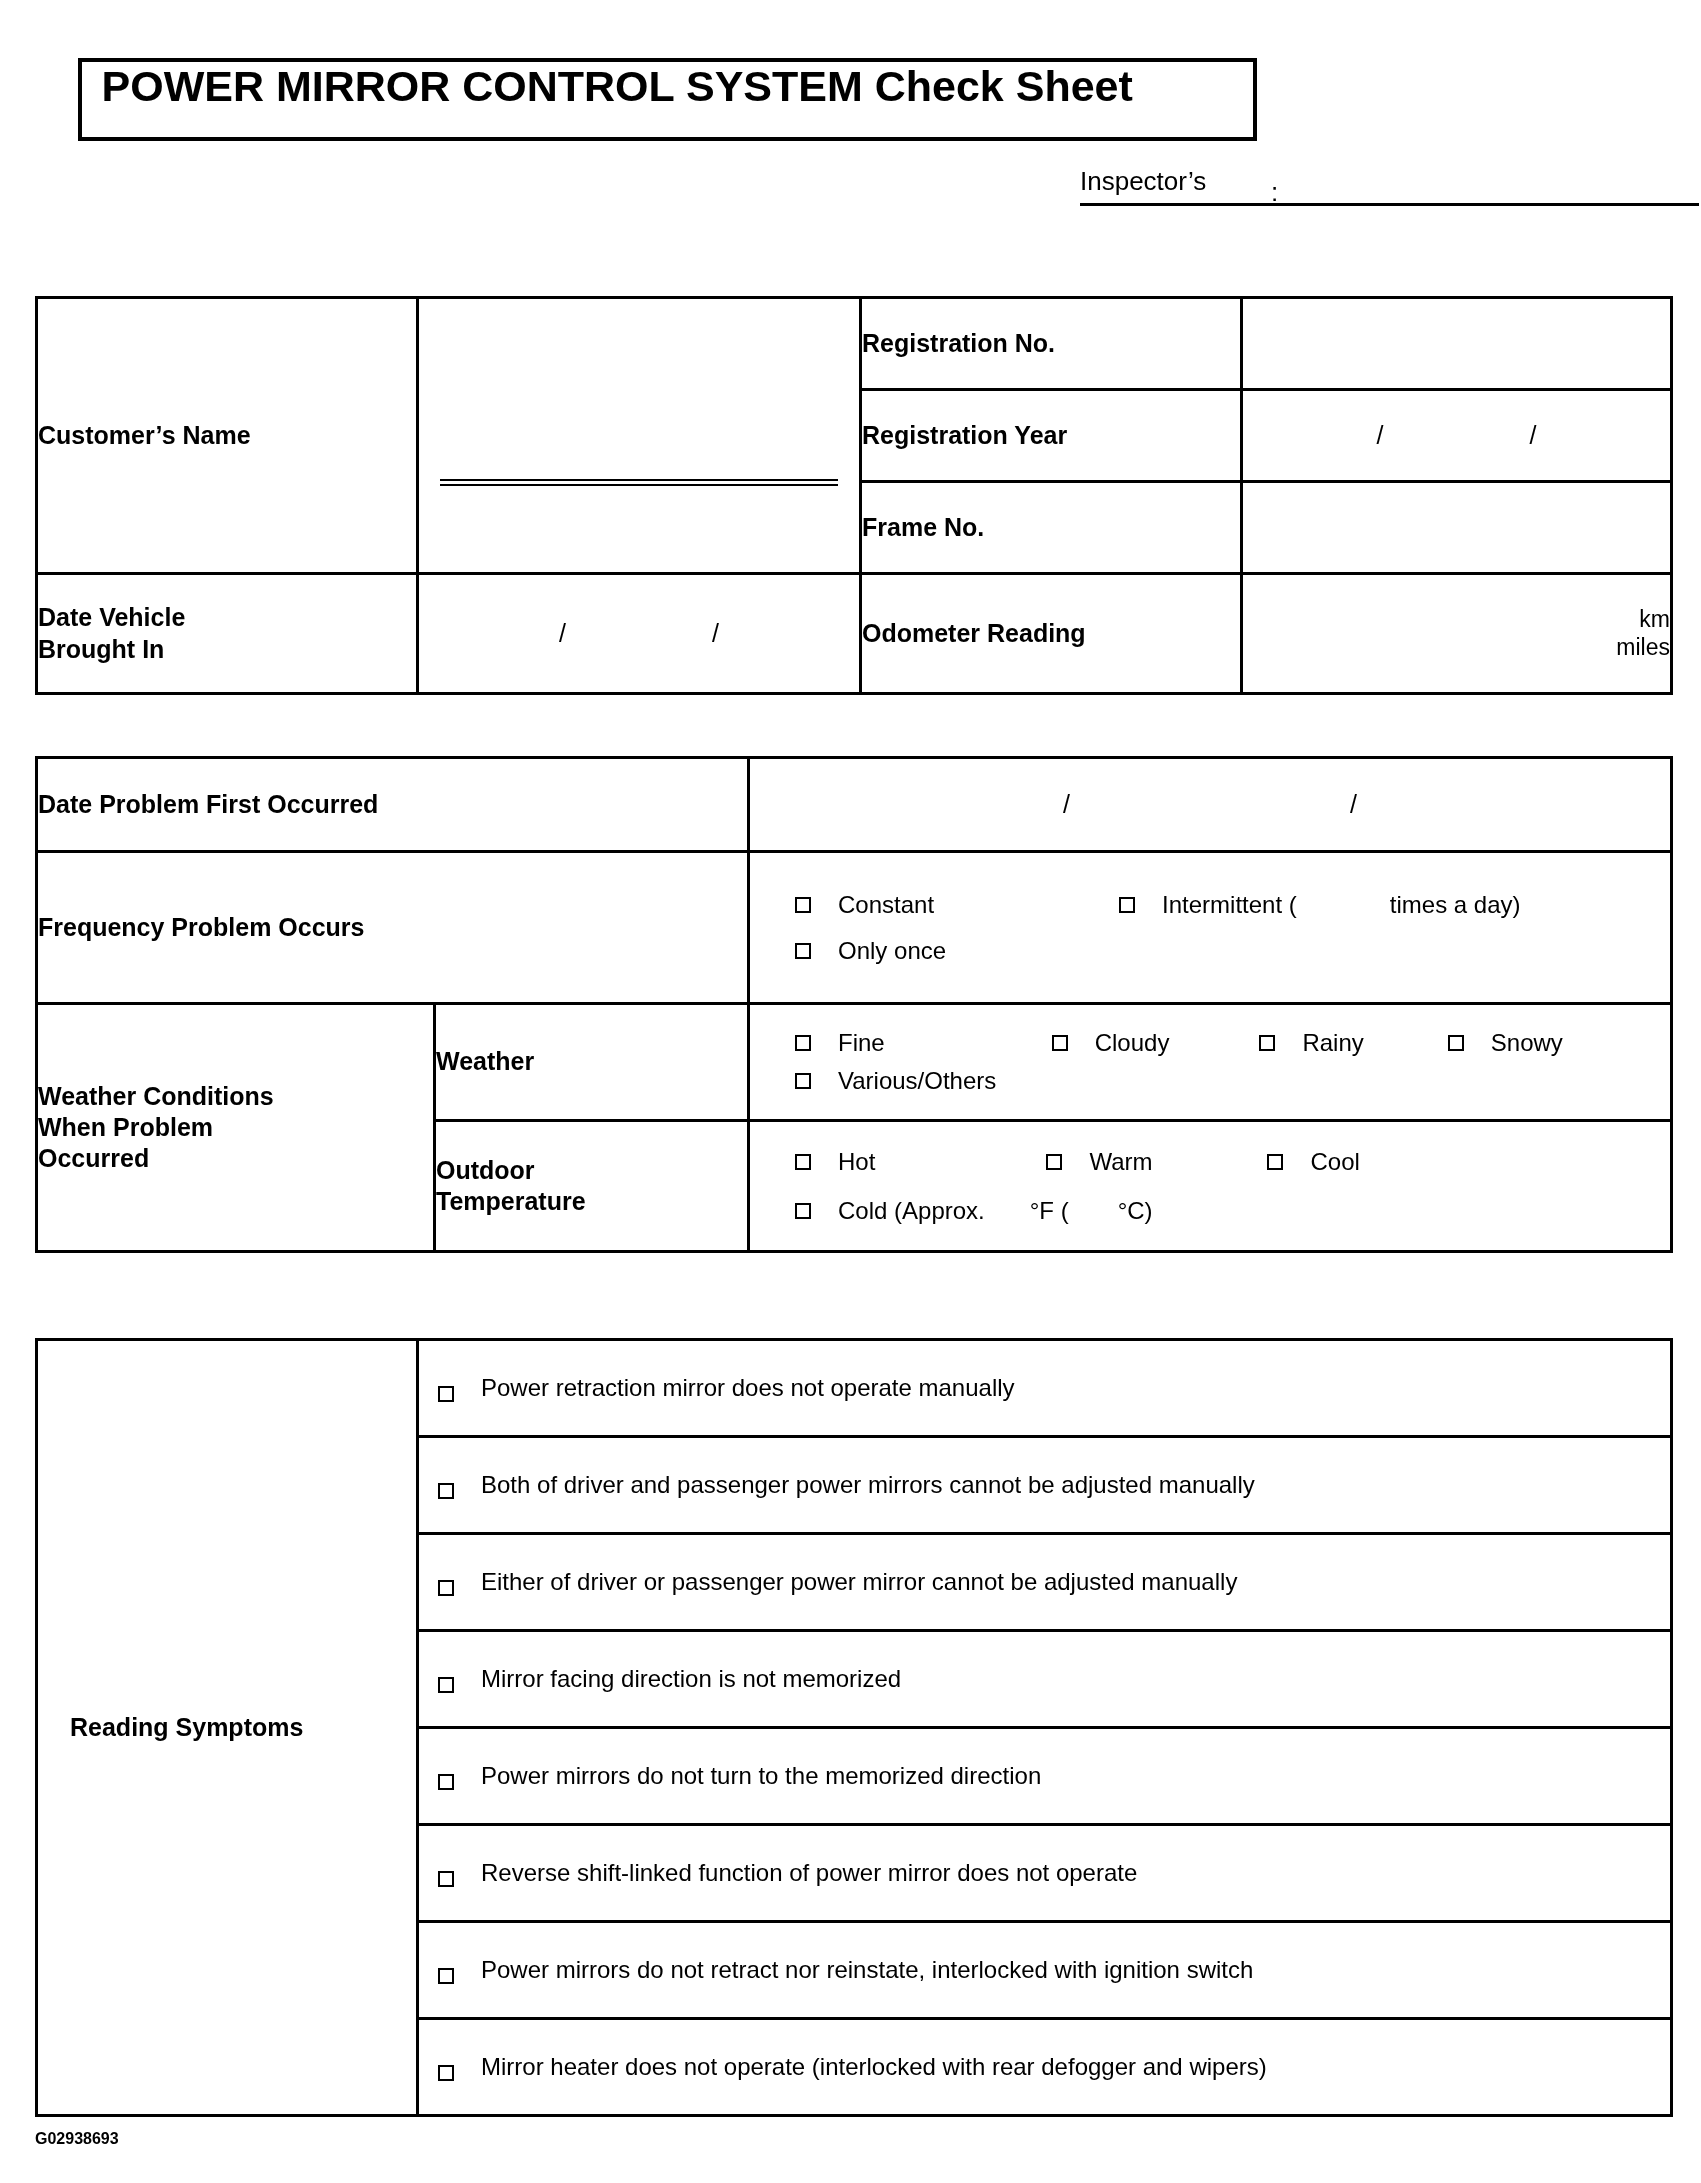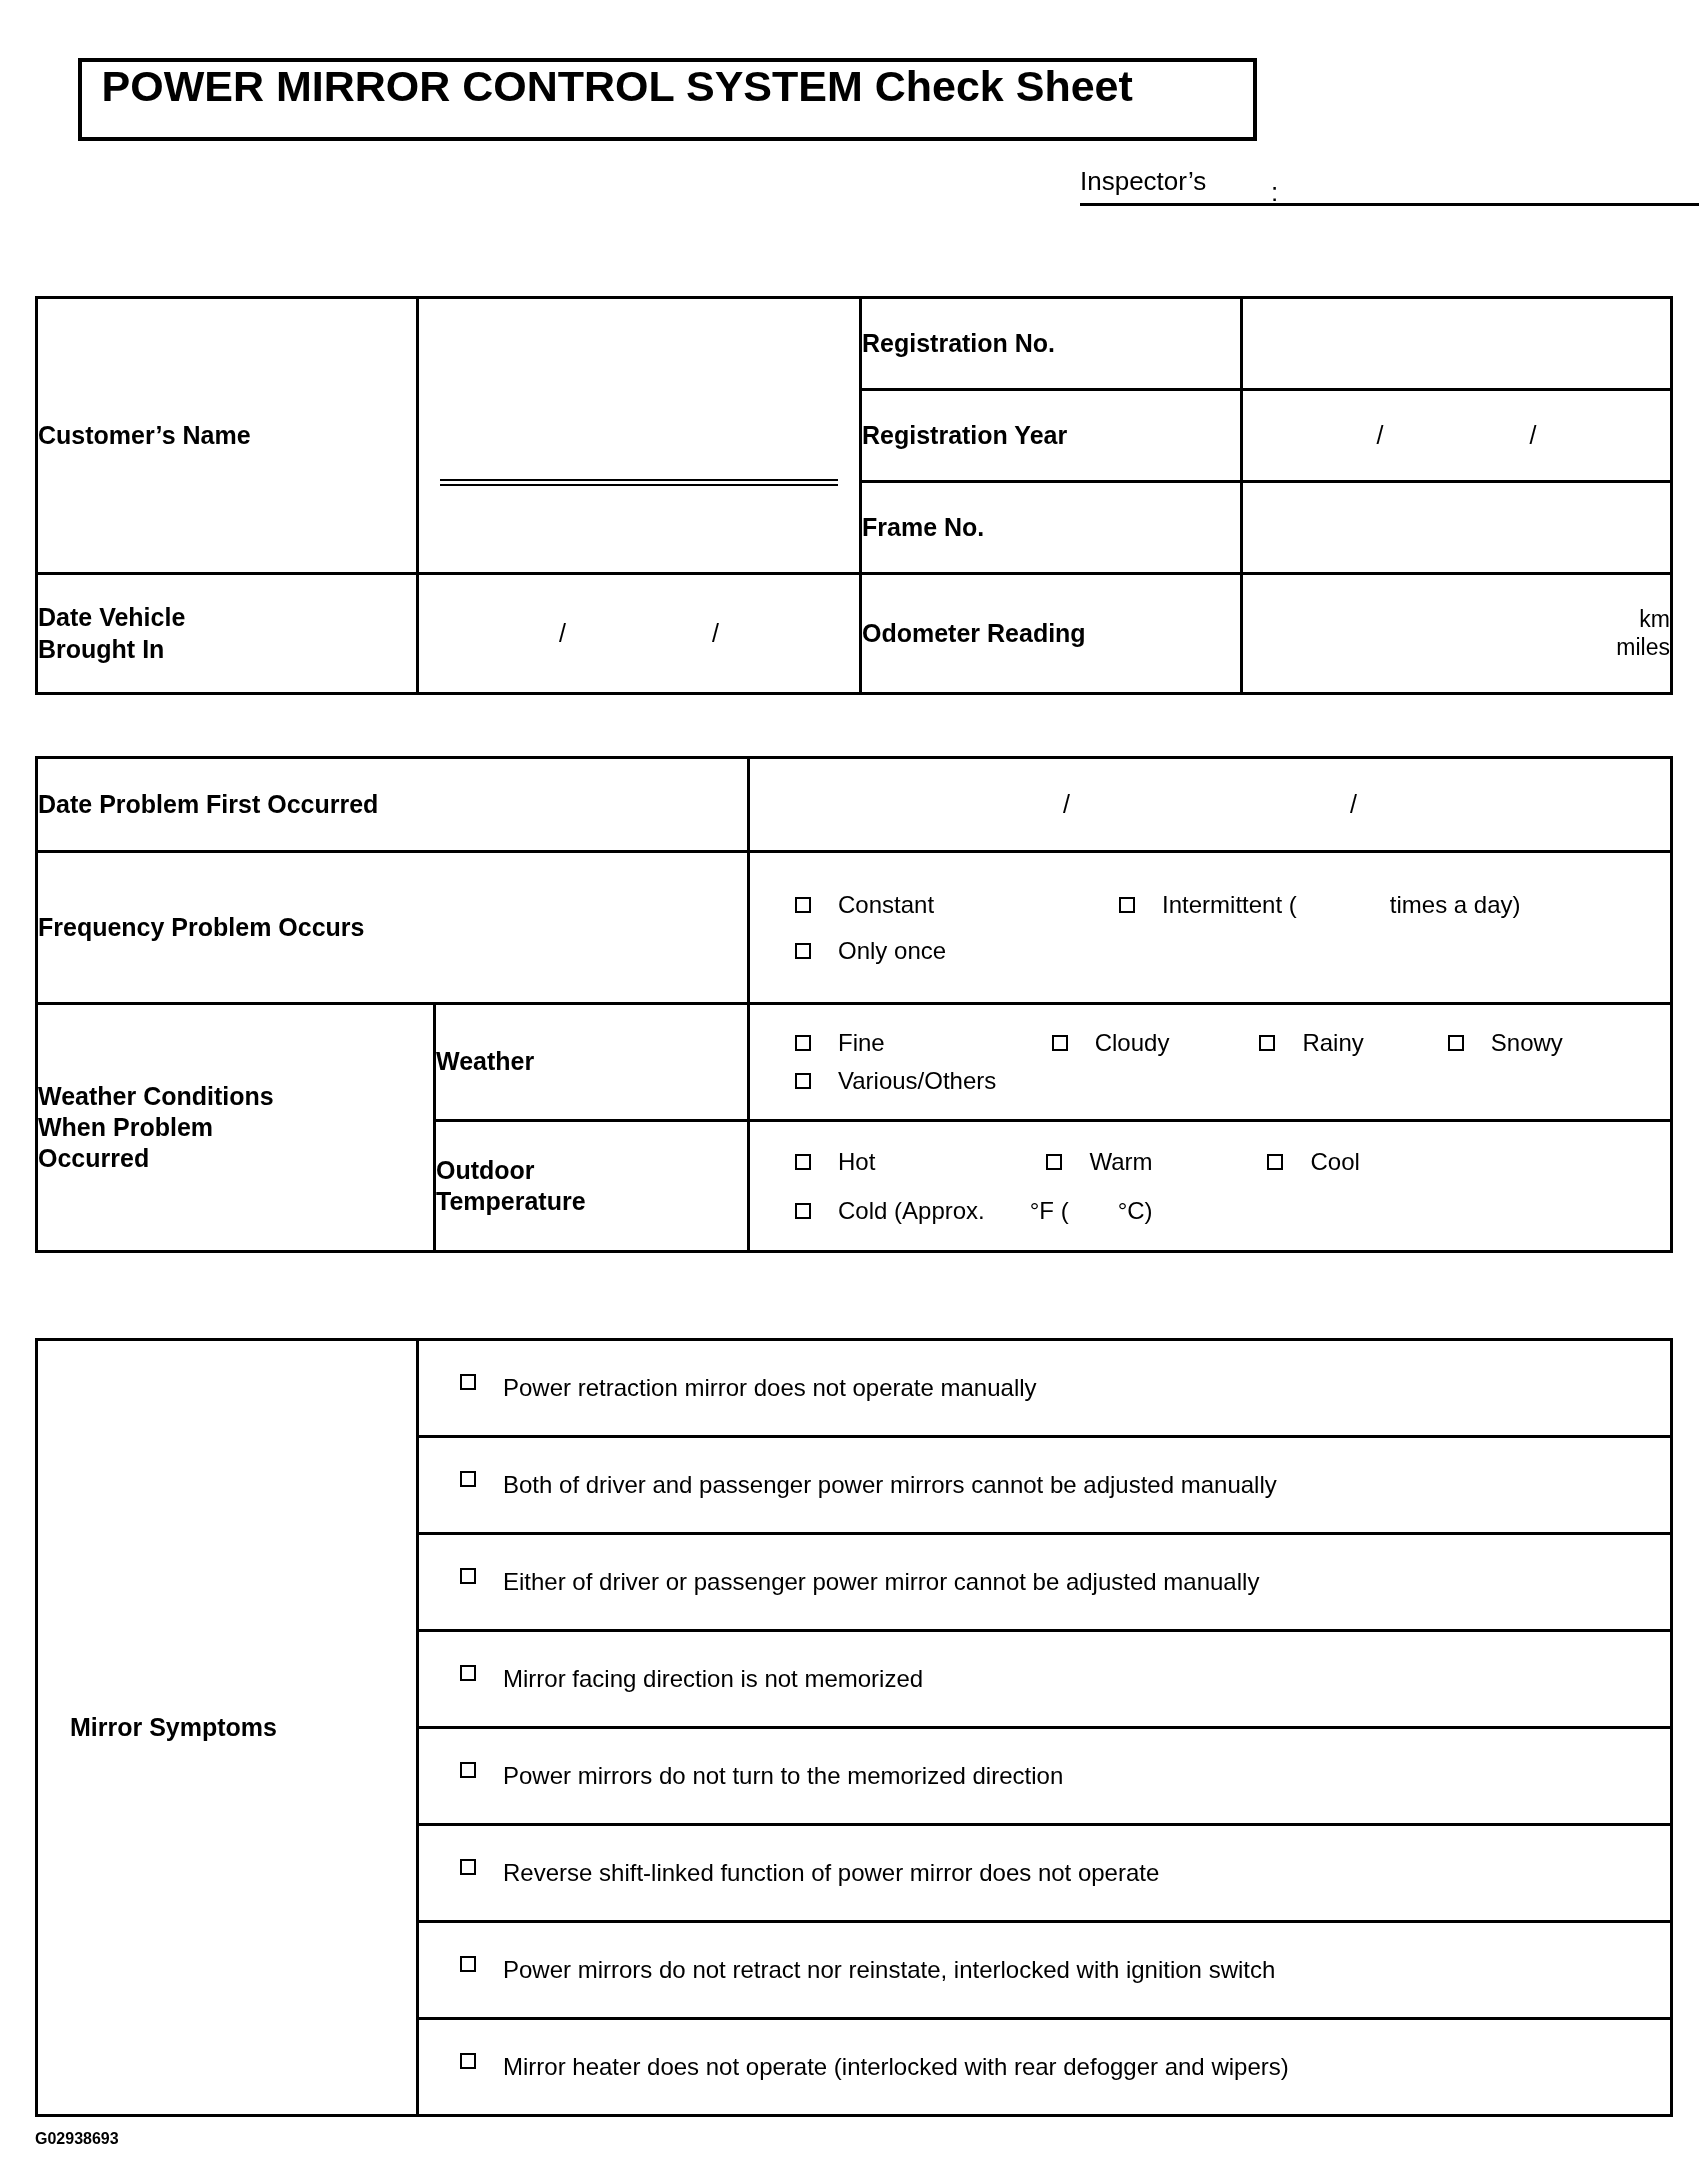--- a/index.html
+++ b/index.html
@@ -49,21 +49,21 @@
   
   .opt-stack { display: flex; flex-direction: column; padding-left: 45px; }
   .opt-line { display: flex; align-items: center; font-size: 24px; }
   .cb {
     width: 16px; height: 16px; border: 2.4px solid #000;
     flex: none; margin-right: 27px; display: inline-block;
   }
   .opt { display: flex; align-items: center; white-space: nowrap; }
 
   
-  .sym-line { display: flex; align-items: flex-start; font-size: 24px; padding-left: 41px; }
+  .sym-line { display: flex; align-items: flex-end; font-size: 24px; padding-left: 19px; }
 
   .figure-id { position: absolute; left: 35px; top: 2130px; font-size: 16px; font-weight: bold; }
 </style>
 </head>
 <body>
 
 <div>
 
   <div class="title-box">
     <span class="title-text">POWER MIRROR CONTROL SYSTEM Check Sheet</span>
@@ -233,21 +233,21 @@
   </tbody>
     </table>
 
   <table class="tbl t3">
     <colgroup>
       <col style="width:381px">
         <col style="width:1254px">
     </colgroup>
     <tbody>
         <tr style="height:97px">
-      <td class="label" rowspan="8" style="padding-left:32px">Mirror Symptoms</td>
+      <td class="label" rowspan="8" style="padding-left:32px">Reading Symptoms</td>
       <td>
         <div class="sym-line">
           <span class="cb"></span>
           <span>Power retraction mirror does not operate manually</span>
         </div>
       </td>
     </tr>
     <tr style="height:97px">
       <td>
         <div class="sym-line">

